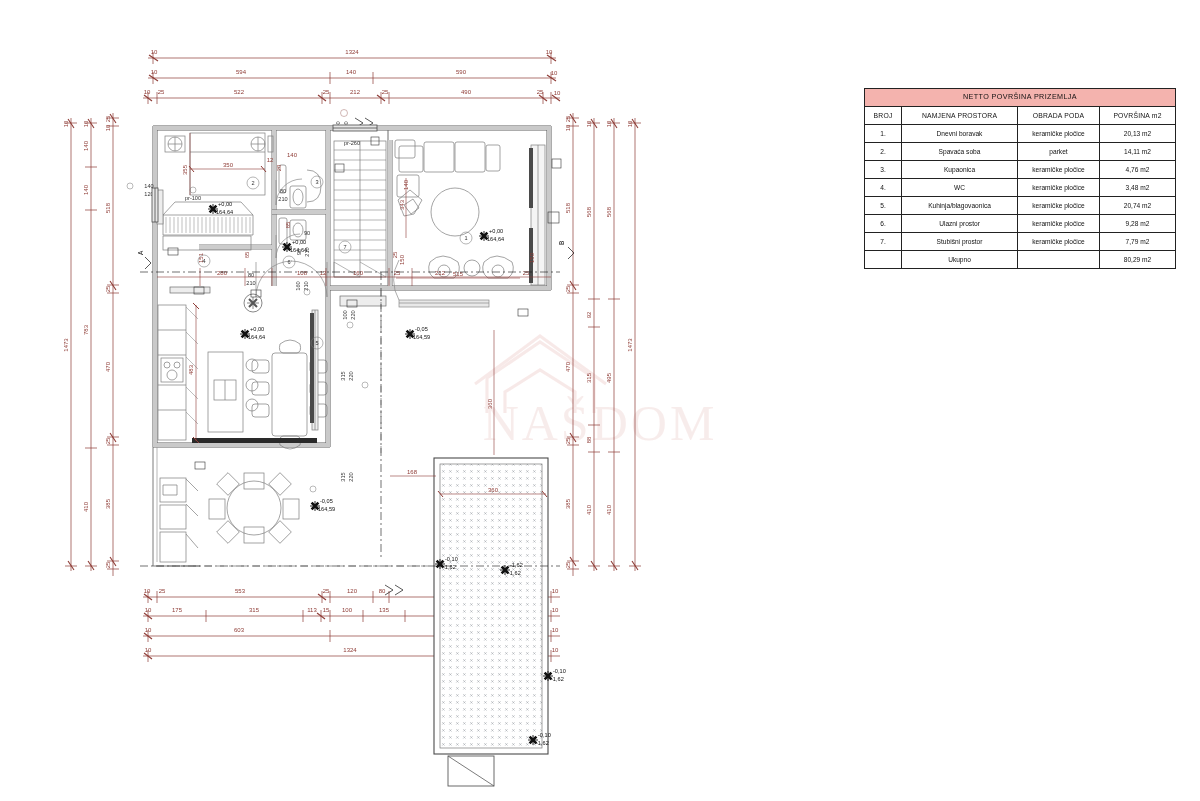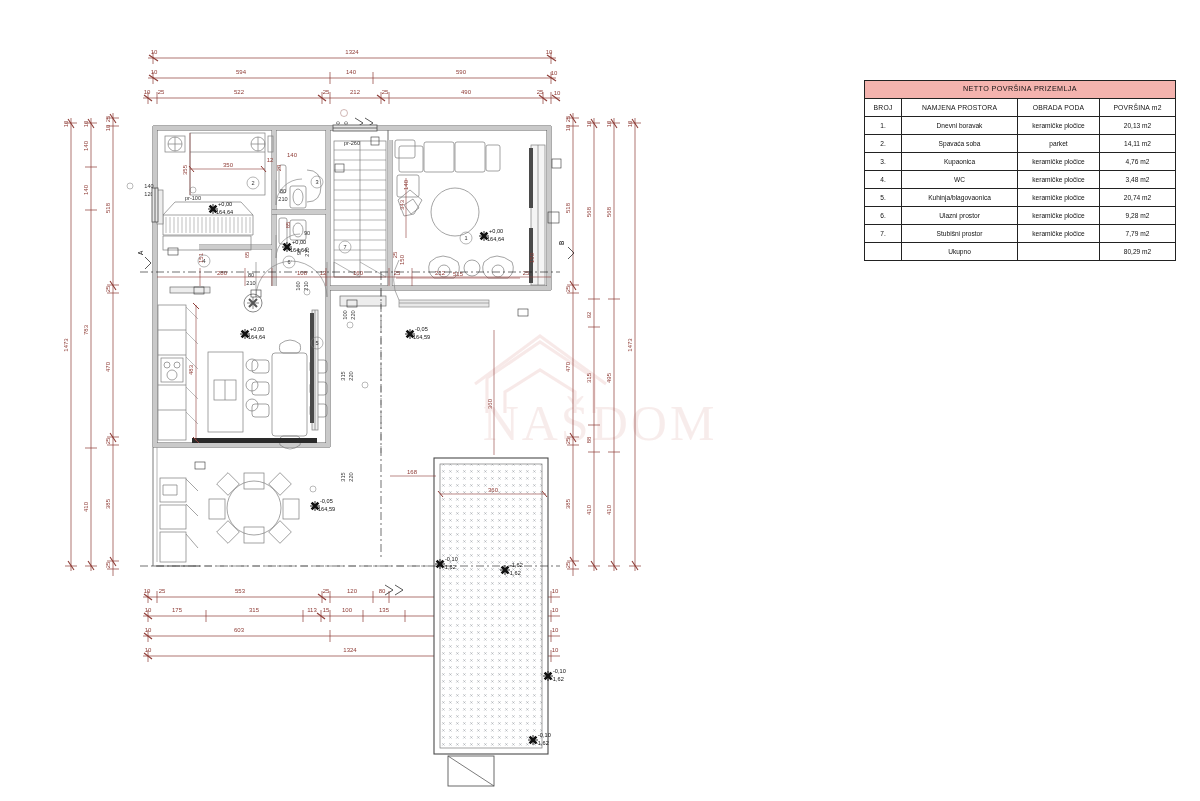--- a/index.html
+++ b/index.html
@@ -2,21 +2,21 @@
 <html><head>
 <meta charset="utf-8">
 <style>
   html,body{margin:0;padding:0;background:#fff;}
   body{width:1200px;height:801px;position:relative;overflow:hidden;
        font-family:"Liberation Sans", sans-serif;}
   #stage{position:absolute;left:0;top:0;width:1200px;height:801px;}
   svg{position:absolute;left:0;top:0;}
 
   
-  #legend-table{position:absolute;left:864px;top:80px;width:312px;
+  #legend-table{position:absolute;left:864px;top:88px;width:312px;
       border-collapse:collapse;font-size:6.6px;color:#111;}
   #legend-table td,#legend-table th{border:1px solid #222;padding:2px 2px;
       text-align:center;font-weight:normal;line-height:1.15;height:13px;}
   #legend-table .title-row td{background:#f4b3ae;font-size:7.2px;letter-spacing:.4px;}
   #legend-table .head-row td{font-size:6.8px;letter-spacing:.2px;}
   #legend-table .c-broj{width:34px;}
   #legend-table .c-name{width:118px;}
   #legend-table .c-floor{width:84px;}
   #legend-table .c-area{width:76px;}
 </style>

